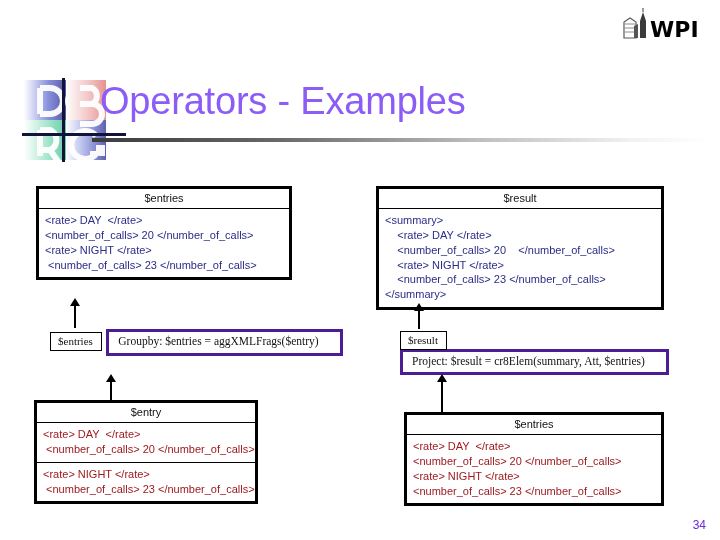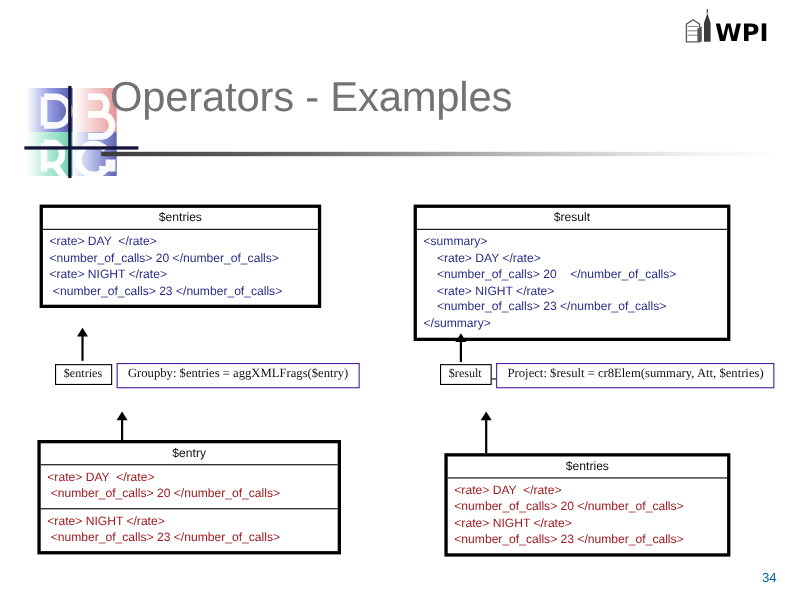--- a/index.html
+++ b/index.html
@@ -29,23 +29,23 @@
     position: absolute;
     left: 22px;
     top: 78px;
     width: 104px;
     height: 84px;
   }
 
   #page-title {
     position: absolute;
     left: 100px;
-    top: 68px;
+    top: 80px;
     font-size: 38px;
-    color: #737373;
+    color: #8b5cf6;
     letter-spacing: -0.2px;
     white-space: nowrap;
   }
 
   #title-rule {
     position: absolute;
     left: 92px;
     top: 138px;
     width: 616px;
     height: 4px;
@@ -92,26 +92,26 @@
     background: #ffffff;
     font-family: "Liberation Serif", serif;
     font-size: 11px;
     color: #111111;
     padding: 2px 8px 2px 7px;
     line-height: 1.15;
     position: relative;
     z-index: 2;
   }
   .op-body {
-    border: 1px solid #4c1d95;
+    border: 3px solid #4c1d95;
     background: #ffffff;
     font-family: "Liberation Serif", serif;
     font-size: 11.5px;
     color: #111111;
-    padding: 3px 9px 4px 9px;
+    padding: 3px 21px 4px 9px;
     margin-top: -1px;
     line-height: 1.2;
     white-space: nowrap;
     display: inline-block;
   }
 
   
   .arrow { position: absolute; }
   .arrow .shaft {
     position: absolute;
@@ -132,21 +132,21 @@
     border-left: 5px solid transparent;
     border-right: 5px solid transparent;
     border-bottom: 8px solid #000000;
   }
 
   #page-number {
     position: absolute;
     right: 14px;
     bottom: 8px;
     font-size: 12px;
-    color: #0369a1;
+    color: #6d28d9;
   }
 </style>
 </head>
 <body>
 
 <div id="wpi-logo">
   <svg width="96" height="40" viewBox="0 0 96 40" xmlns="http://www.w3.org/2000/svg">
     <g fill="#4a4a4a">
       <path d="M12 30 L12 14 L18 10 L24 14 L24 30 Z" fill="none" stroke="#5a5a5a" stroke-width="1.2"></path>
       <path d="M13 16 h10 M13 20 h10 M13 24 h10" stroke="#6e6e6e" stroke-width="0.8" fill="none"></path>
@@ -242,21 +242,21 @@
 <div class="arrow" style="left:104px; top:374px; width:14px; height:28px;">
   <div class="head"></div>
   <div class="shaft"></div>
 </div>
 
 <div class="arrow" style="left:435px; top:374px; width:14px; height:38px;">
   <div class="head"></div>
   <div class="shaft"></div>
 </div>
 
-<div class="dbox" style="left:34px; top:400px; width:276px;">
+<div class="dbox" style="left:34px; top:400px; width:224px;">
   <div class="dbox-title">$entry</div>
   <div class="seg maroon">&lt;rate&gt; DAY  &lt;/rate&gt;
  &lt;number_of_calls&gt; 20 &lt;/number_of_calls&gt;</div>
   <div class="seg maroon">&lt;rate&gt; NIGHT &lt;/rate&gt;
  &lt;number_of_calls&gt; 23 &lt;/number_of_calls&gt;</div>
 </div>
 
 <div class="dbox" style="left:404px; top:412px; width:260px;">
   <div class="dbox-title">$entries</div>
   <div class="dbox-body maroon">&lt;rate&gt; DAY  &lt;/rate&gt;

